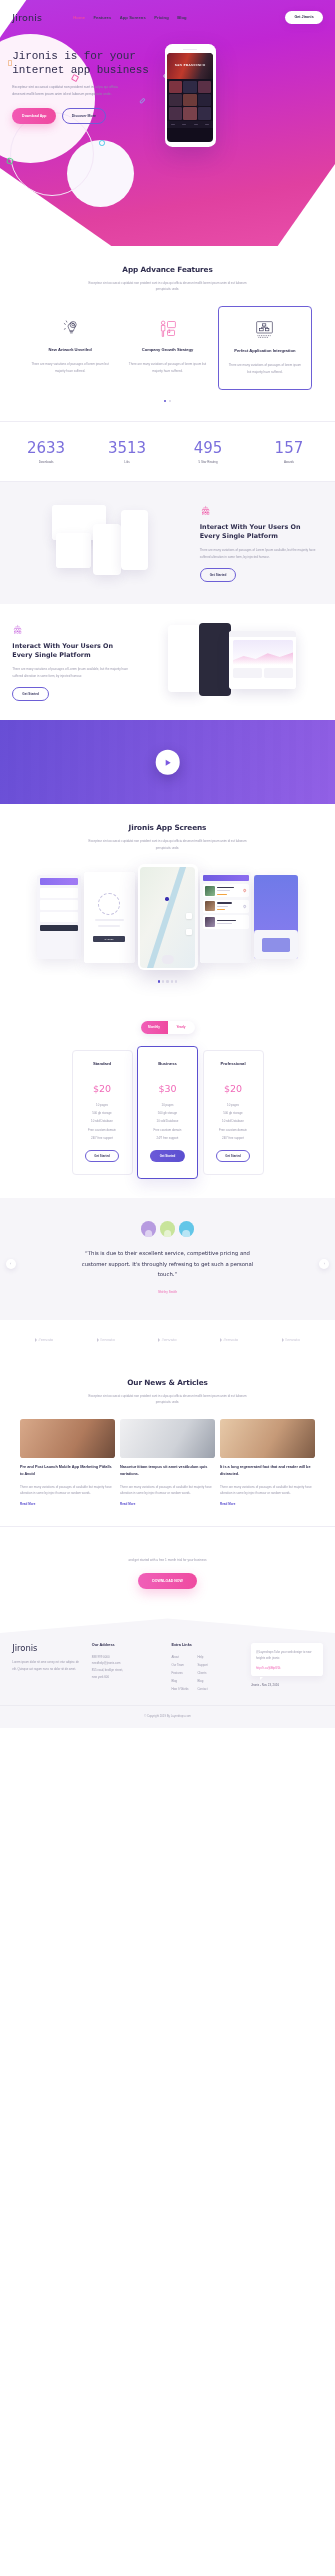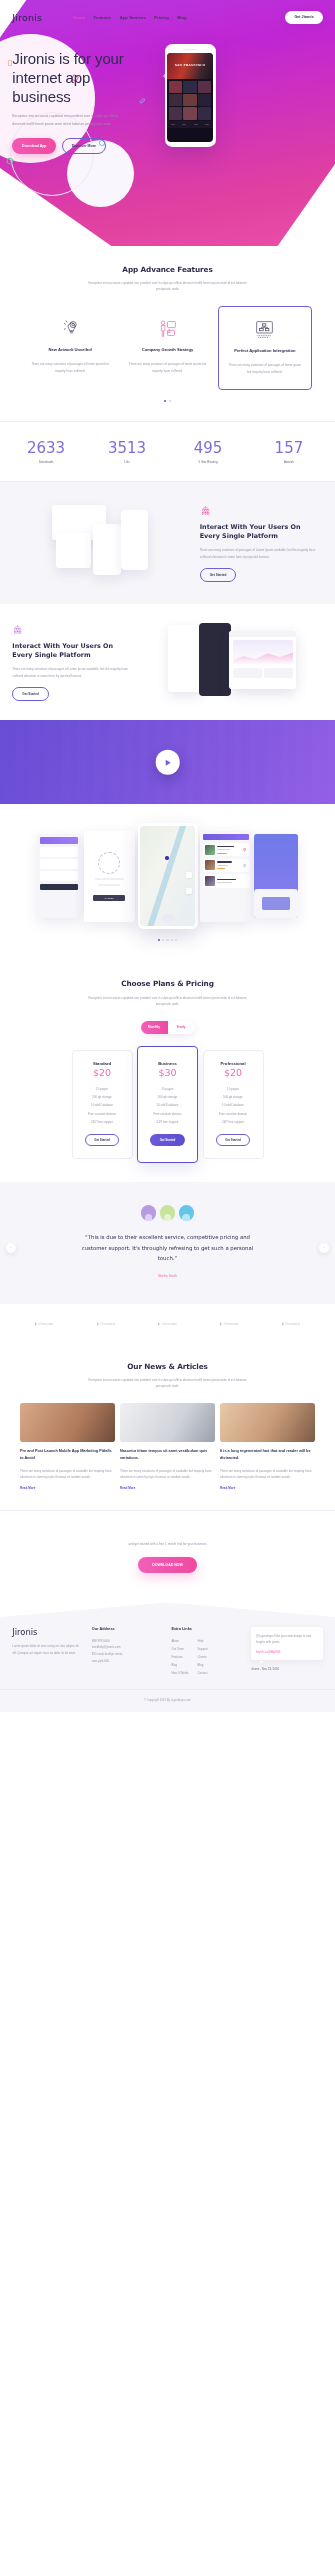--- a/index.html
+++ b/index.html
@@ -19,21 +19,21 @@
   .nav{position:relative;z-index:9;display:flex;align-items:center;height:34px;padding:0 12.3px;}
   .logo{font-size:9.5px;font-weight:400;letter-spacing:0.2px;color:#2b2a4a;font-family:"DejaVu Sans",sans-serif;}
   .nav-links{display:flex;gap:8.4px;margin-left:31px;}
   .nav-links a{font-size:4.1px;font-weight:700;color:#3a3a55;text-decoration:none;letter-spacing:0.1px;}
   .nav-links a.active{color:#ef4aa0;}
   .get-btn{margin-left:auto;background:#fff;border:none;border-radius:11.2px;padding:4.5px 9px;
     font-size:3.7px;font-weight:700;color:#2b2a4a;box-shadow:0 2.2px 7.8px rgba(120,40,160,.16);cursor:pointer;}
 
   .hero-inner{position:relative;z-index:6;display:flex;padding:14.5px 12.3px 0;}
   .hero-copy{width:140px;}
-  .hero-copy h1{font-size:15px;line-height:1.28;font-weight:400;color:#2f2d4e;letter-spacing:-0.1px;font-family:Liberation Sans, sans-serif;}
+  .hero-copy h1{font-size:11px;line-height:1.28;font-weight:400;color:#2f2d4e;letter-spacing:-0.1px;font-family:Liberation Mono, monospace;}
   .hero-copy p{margin-top:7.3px;font-size:3.4px;line-height:2.1;color:#8e8ca6;width:115px;}
   .hero-btns{margin-top:10px;display:flex;gap:5.6px;}
   .btn-pill{border-radius:11.2px;font-size:3.5px;font-weight:700;padding:5px 0;width:44px;text-align:center;cursor:pointer;}
   .btn-fill{background:linear-gradient(90deg,#f259b4,#ef4aa0);color:#fff;border:none;box-shadow:0 3.4px 9px rgba(239,74,160,.3);}
   .btn-outline{background:transparent;border:0.6px solid #6d5fd6;color:#3b3a62;}
 
   
   .phone{position:relative;margin-left:12.3px;margin-top:-4.5px;width:51px;height:103px;background:#fff;border-radius:7.3px;
     box-shadow:0 9px 22.4px rgba(70,30,120,.22);padding:5px 2.8px;}
   .phone .notch{width:14.5px;height:1.1px;border-radius:1.1px;background:#ece9f2;margin:0 auto 2.8px;}
@@ -115,21 +115,21 @@
   .map .pin{position:absolute;left:46%;top:30%;width:3.4px;height:3.4px;border-radius:50%;background:#3a2fb0;}
 
   
   .toggle{display:flex;width:54px;margin:0 auto 12.3px;border-radius:9px;background:#fff;box-shadow:0 2.2px 7.8px rgba(90,60,140,.12);overflow:hidden;}
   .toggle span{flex:1;text-align:center;font-size:3.1px;font-weight:700;padding:4.5px 0;cursor:pointer;color:#ef4aa0;}
   .toggle span.on{background:linear-gradient(90deg,#f05fb8,#ef4aa0);color:#fff;}
   .plans{display:flex;gap:4.5px;justify-content:center;align-items:center;}
   .plan{width:61px;background:#fff;border:0.6px solid #eceaf3;border-radius:3.9px;padding:10px 5.6px 11.2px;text-align:center;}
   .plan.hl{border:0.8px solid #5b4fd0;padding:14.5px 5.6px 15.6px;box-shadow:0 5.6px 14.5px rgba(80,60,170,.12);}
   .plan h3{font-size:4.2px;font-weight:700;color:#2f2d4e;}
-  .plan .price{margin-top:1px;font-size:9.5px;color:#f06ab8;font-family:"DejaVu Sans",sans-serif;}
+  .plan .price{margin-top:17px;font-size:9.5px;color:#f06ab8;font-family:"DejaVu Sans",sans-serif;}
   .plan ul{list-style:none;margin-top:6.1px;}
   .plan li{font-size:2.9px;color:#9b99ad;padding:2.2px 0;}
   .plan .pbtn{margin-top:7.3px;display:inline-block;border:0.6px solid #6d5fd6;border-radius:7.8px;padding:3.4px 8.4px;font-size:2.9px;font-weight:700;color:#3b3a62;cursor:pointer;background:transparent;}
   .plan.hl .pbtn{background:linear-gradient(90deg,#6b5ad8,#5b4fd0);border-color:transparent;color:#fff;}
 
   
   .testi{background:#f6f5f9;padding:23.5px 12.3px 26px;text-align:center;position:relative;}
   .avatars{display:flex;justify-content:center;gap:3.4px;margin-bottom:11.2px;}
   .av{width:15.6px;height:15.6px;border-radius:50%;position:relative;overflow:hidden;}
   .av.a1{background:#b79be0;} .av.a2{background:#c8e49b;} .av.a3{background:#63c6e8;}
@@ -387,20 +387,24 @@
     </div>
   </section>
 
   <section class="band">
     <div class="photo"></div>
     <div class="tint"></div>
     <div class="play"></div>
   </section>
 
   <section class="sec">
+    <div class="sec-head">
+      <h2>Jironis App Screens</h2>
+      <p>Excepteur sint occaecat cupidatat non proident sunt in culpa qui officia deserunt mollit lorem ipsum anim id est laborum perspiciatis unde.</p>
+    </div>
 
     <div class="screens">
       <div class="scr s1">
         <div style="height:100%;background:#f6f5fa;padding:2.8px;">
           <div style="height:6.7px;background:linear-gradient(90deg,#8a6ef0,#a27bf5);border-radius:1.1px"></div>
           <div style="margin-top:2.8px;height:10px;background:#fff;border-radius:1.1px"></div>
           <div style="margin-top:2.2px;height:10px;background:#fff;border-radius:1.1px"></div>
           <div style="margin-top:2.2px;height:10px;background:#fff;border-radius:1.1px"></div>
           <div style="margin-top:3.4px;height:5.6px;background:#2f3347;border-radius:1.1px"></div>
         </div>
@@ -468,24 +472,20 @@
     <div class="dots">
       <i class="on"></i>
       <i></i>
       <i></i>
       <i></i>
       <i></i>
     </div>
   </section>
 
   <section class="sec">
-    <div class="sec-head">
-      <h2>Choose Plans &amp; Pricing</h2>
-      <p>Excepteur sint occaecat cupidatat non proident sunt in culpa qui officia deserunt mollit lorem ipsum anim id est laborum perspiciatis unde.</p>
-    </div>
 
     <div class="toggle">
       <span class="on">Monthly</span>
       <span>Yearly</span>
     </div>
 
     <div class="plans">
       <div class="plan">
         <h3>Standard</h3>
         <div class="price">$20</div>

